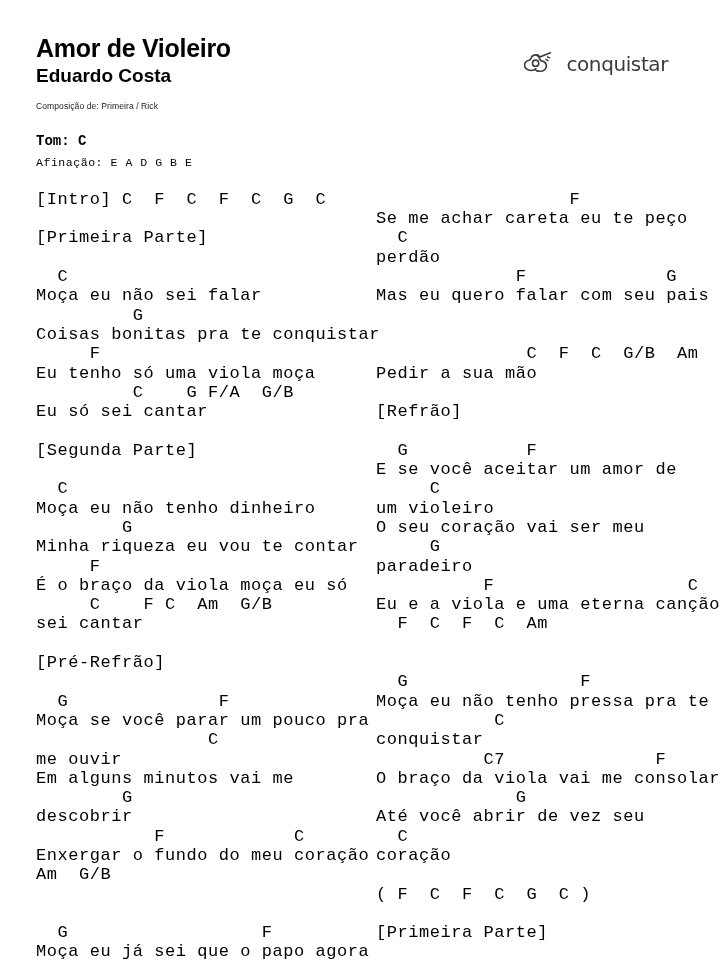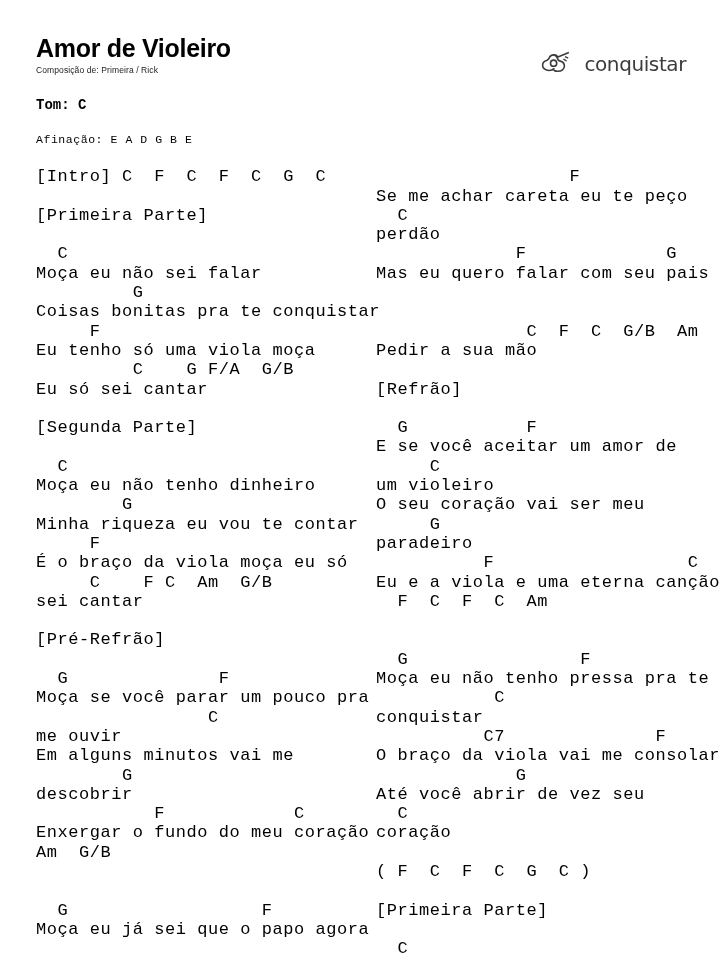--- a/index.html
+++ b/index.html
@@ -13,21 +13,21 @@
     font-family: "Liberation Sans", sans-serif;
     color: #000;
     position: relative;
     overflow: hidden;
   }
   .page {
     position: relative;
     width: 720px;
     height: 960px;
     box-sizing: border-box;
-    padding: 34px 34px 0 36px;
+    padding: 34px 52px 0 36px;
   }
   
   .header {
     position: relative;
     min-height: 96px;
   }
   .song-title {
     font-size: 25px;
     font-weight: bold;
     letter-spacing: -0.3px;
@@ -98,20 +98,21 @@
   }
   .tuning b { font-weight: normal; }
 </style>
 </head>
 <body>
 
 <div class="page">
 
   <div class="header">
     <h1 class="song-title">Amor de Violeiro</h1>
+    <h2 class="artist-name">Eduardo Costa</h2>
     <div class="composer">Composição de: Primeira / Rick</div>
     <div class="tom-line">Tom: C</div>
 
     <div class="logo">
       <span>
         <svg width="40" height="28" viewBox="0 0 40 28" aria-hidden="true">
           <g fill="none" stroke="#3c3c3c" stroke-width="1.6">
             <path d="M10 20.5c-3.6 0-6.4-2.3-6.4-5.3 0-2.4 1.7-4.2 4-4.8 1.4-.4 2.2-1.1 2.6-2.3.6-1.9 2.4-3.2 4.7-3.2 1.8 0 3.2.8 4 2l11-4.4"></path>
             <path d="M14.9 4.9c1.9.5 3.2 1.9 3.6 3.6.3 1.4 1.3 2.3 2.7 2.6 2.5.6 4.2 2.5 4.2 4.9 0 3-2.8 5.3-6.4 5.3"></path>
             <path d="M10 20.5c2.2 0 4.1-.9 5.3-2.3M18.9 21.3c-2.3 0-4.2-.9-5.4-2.4"></path>

